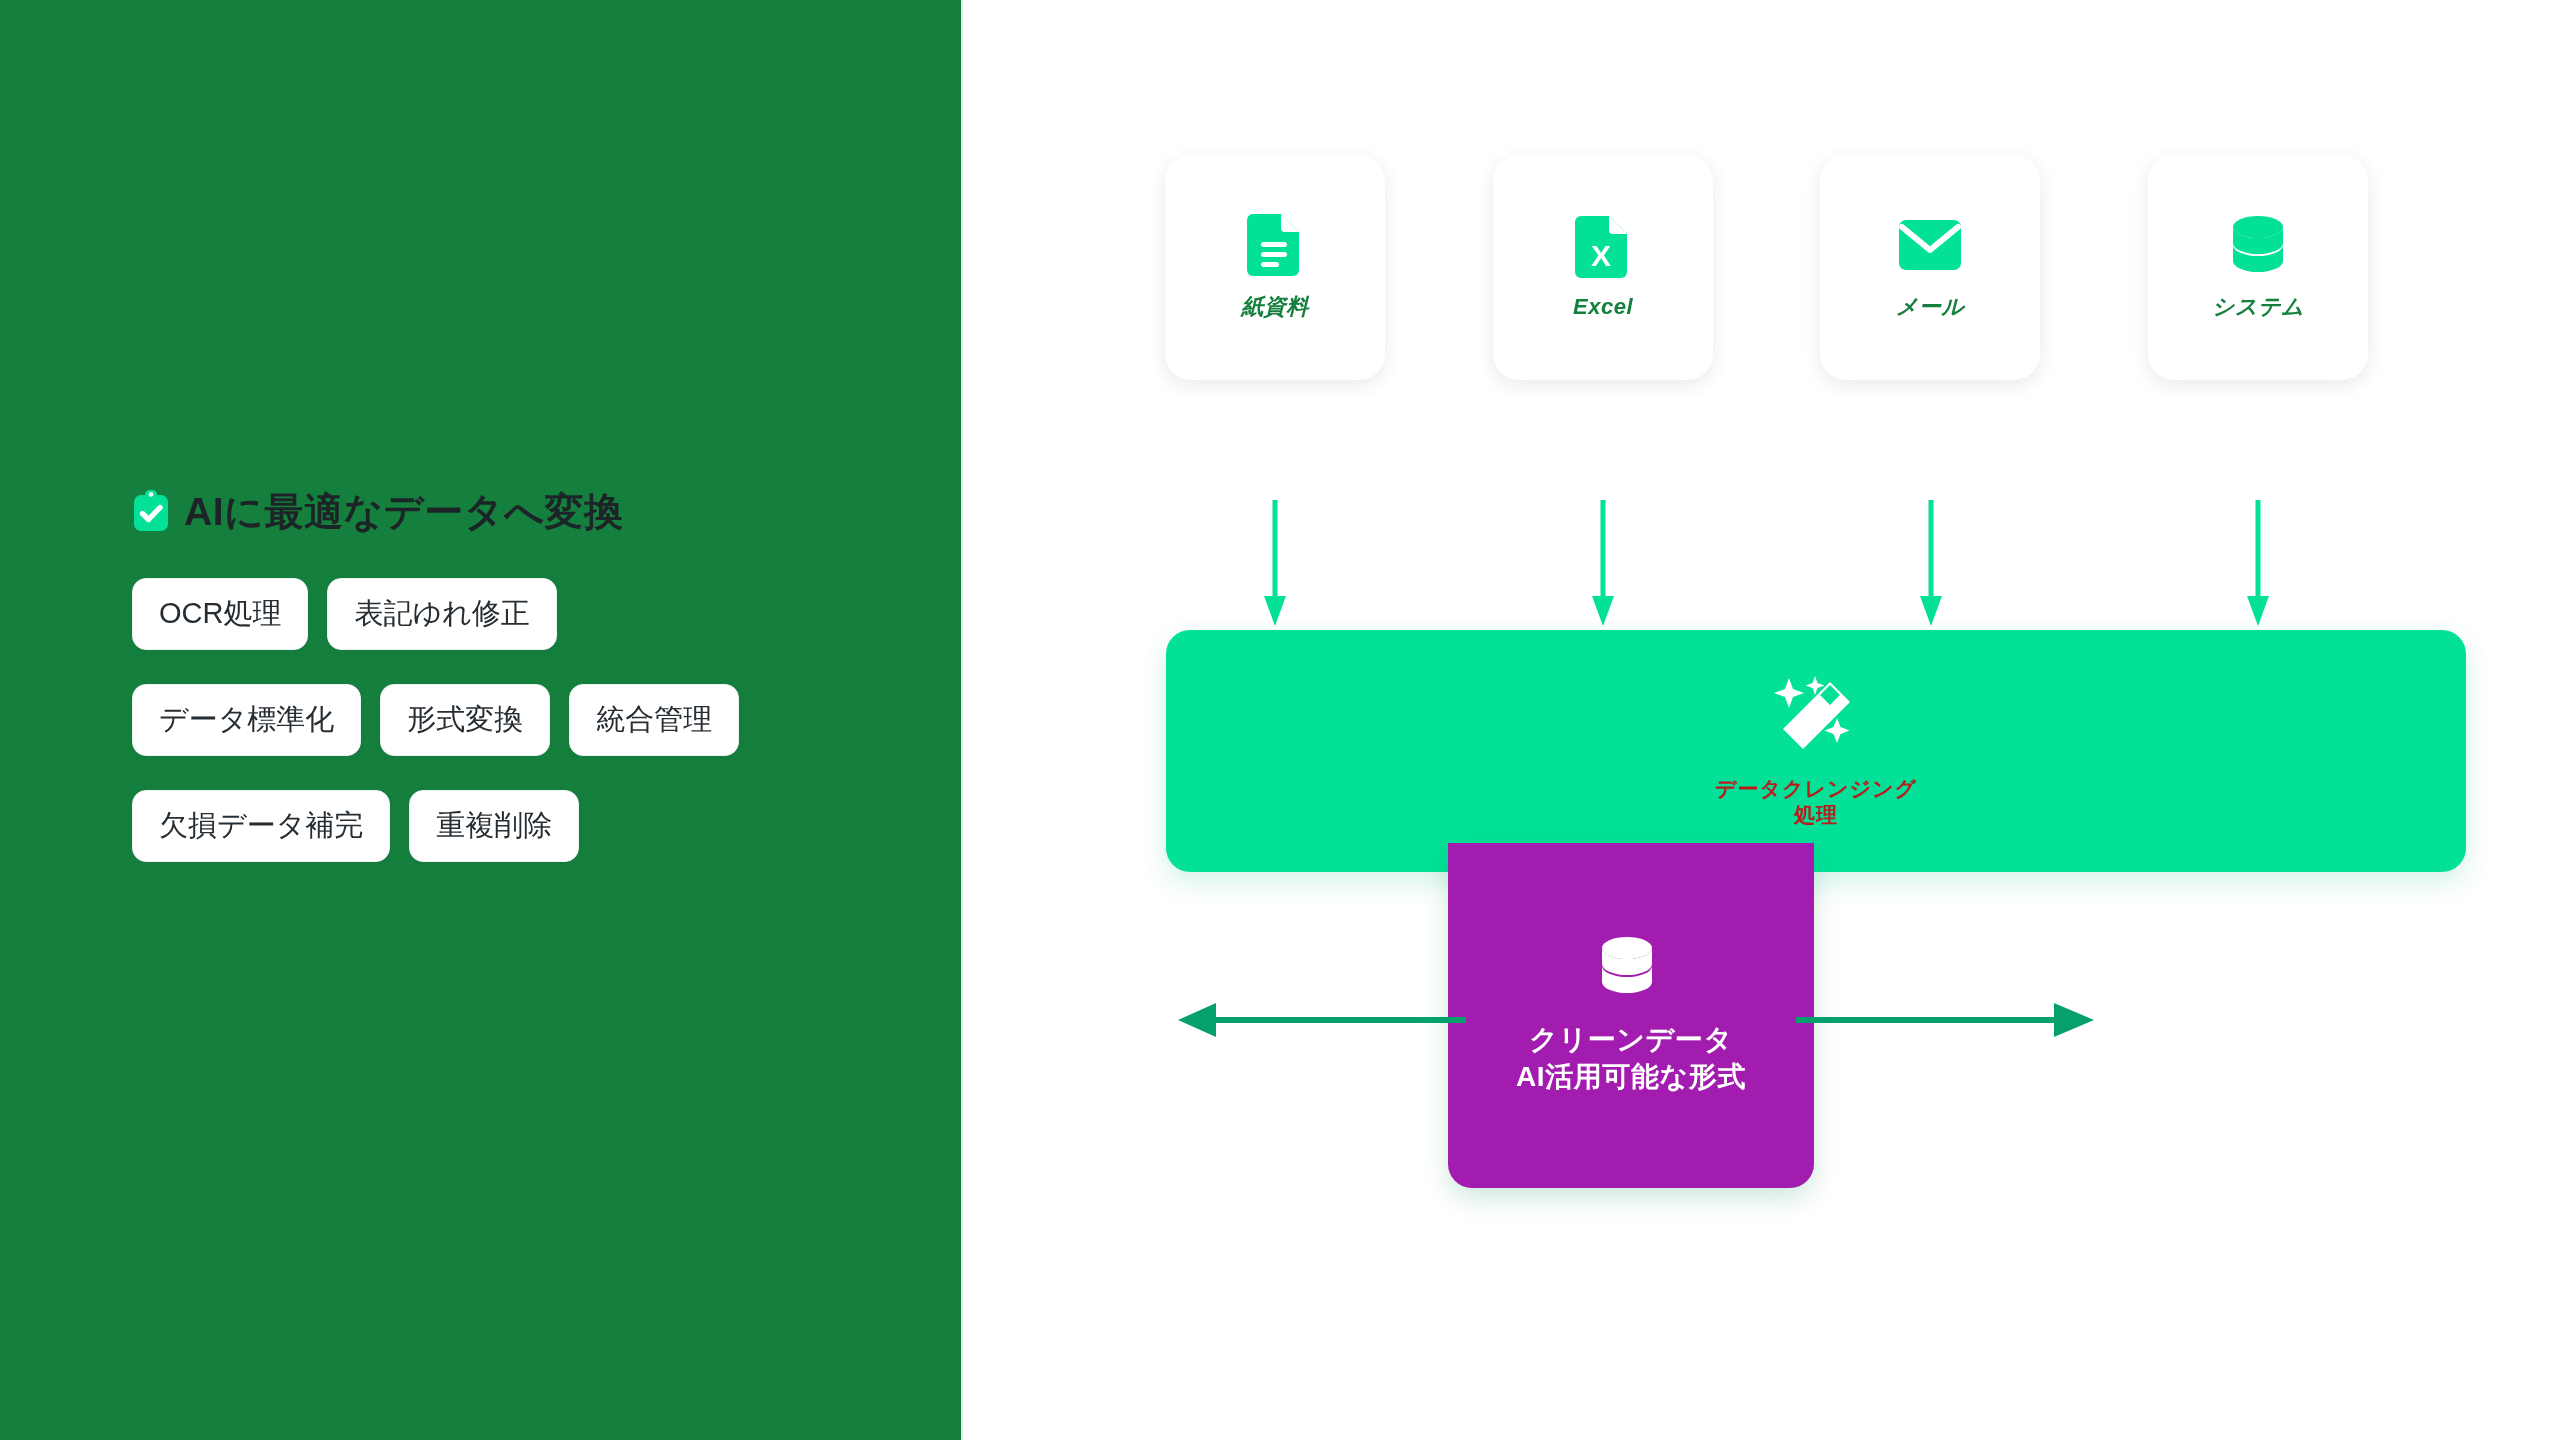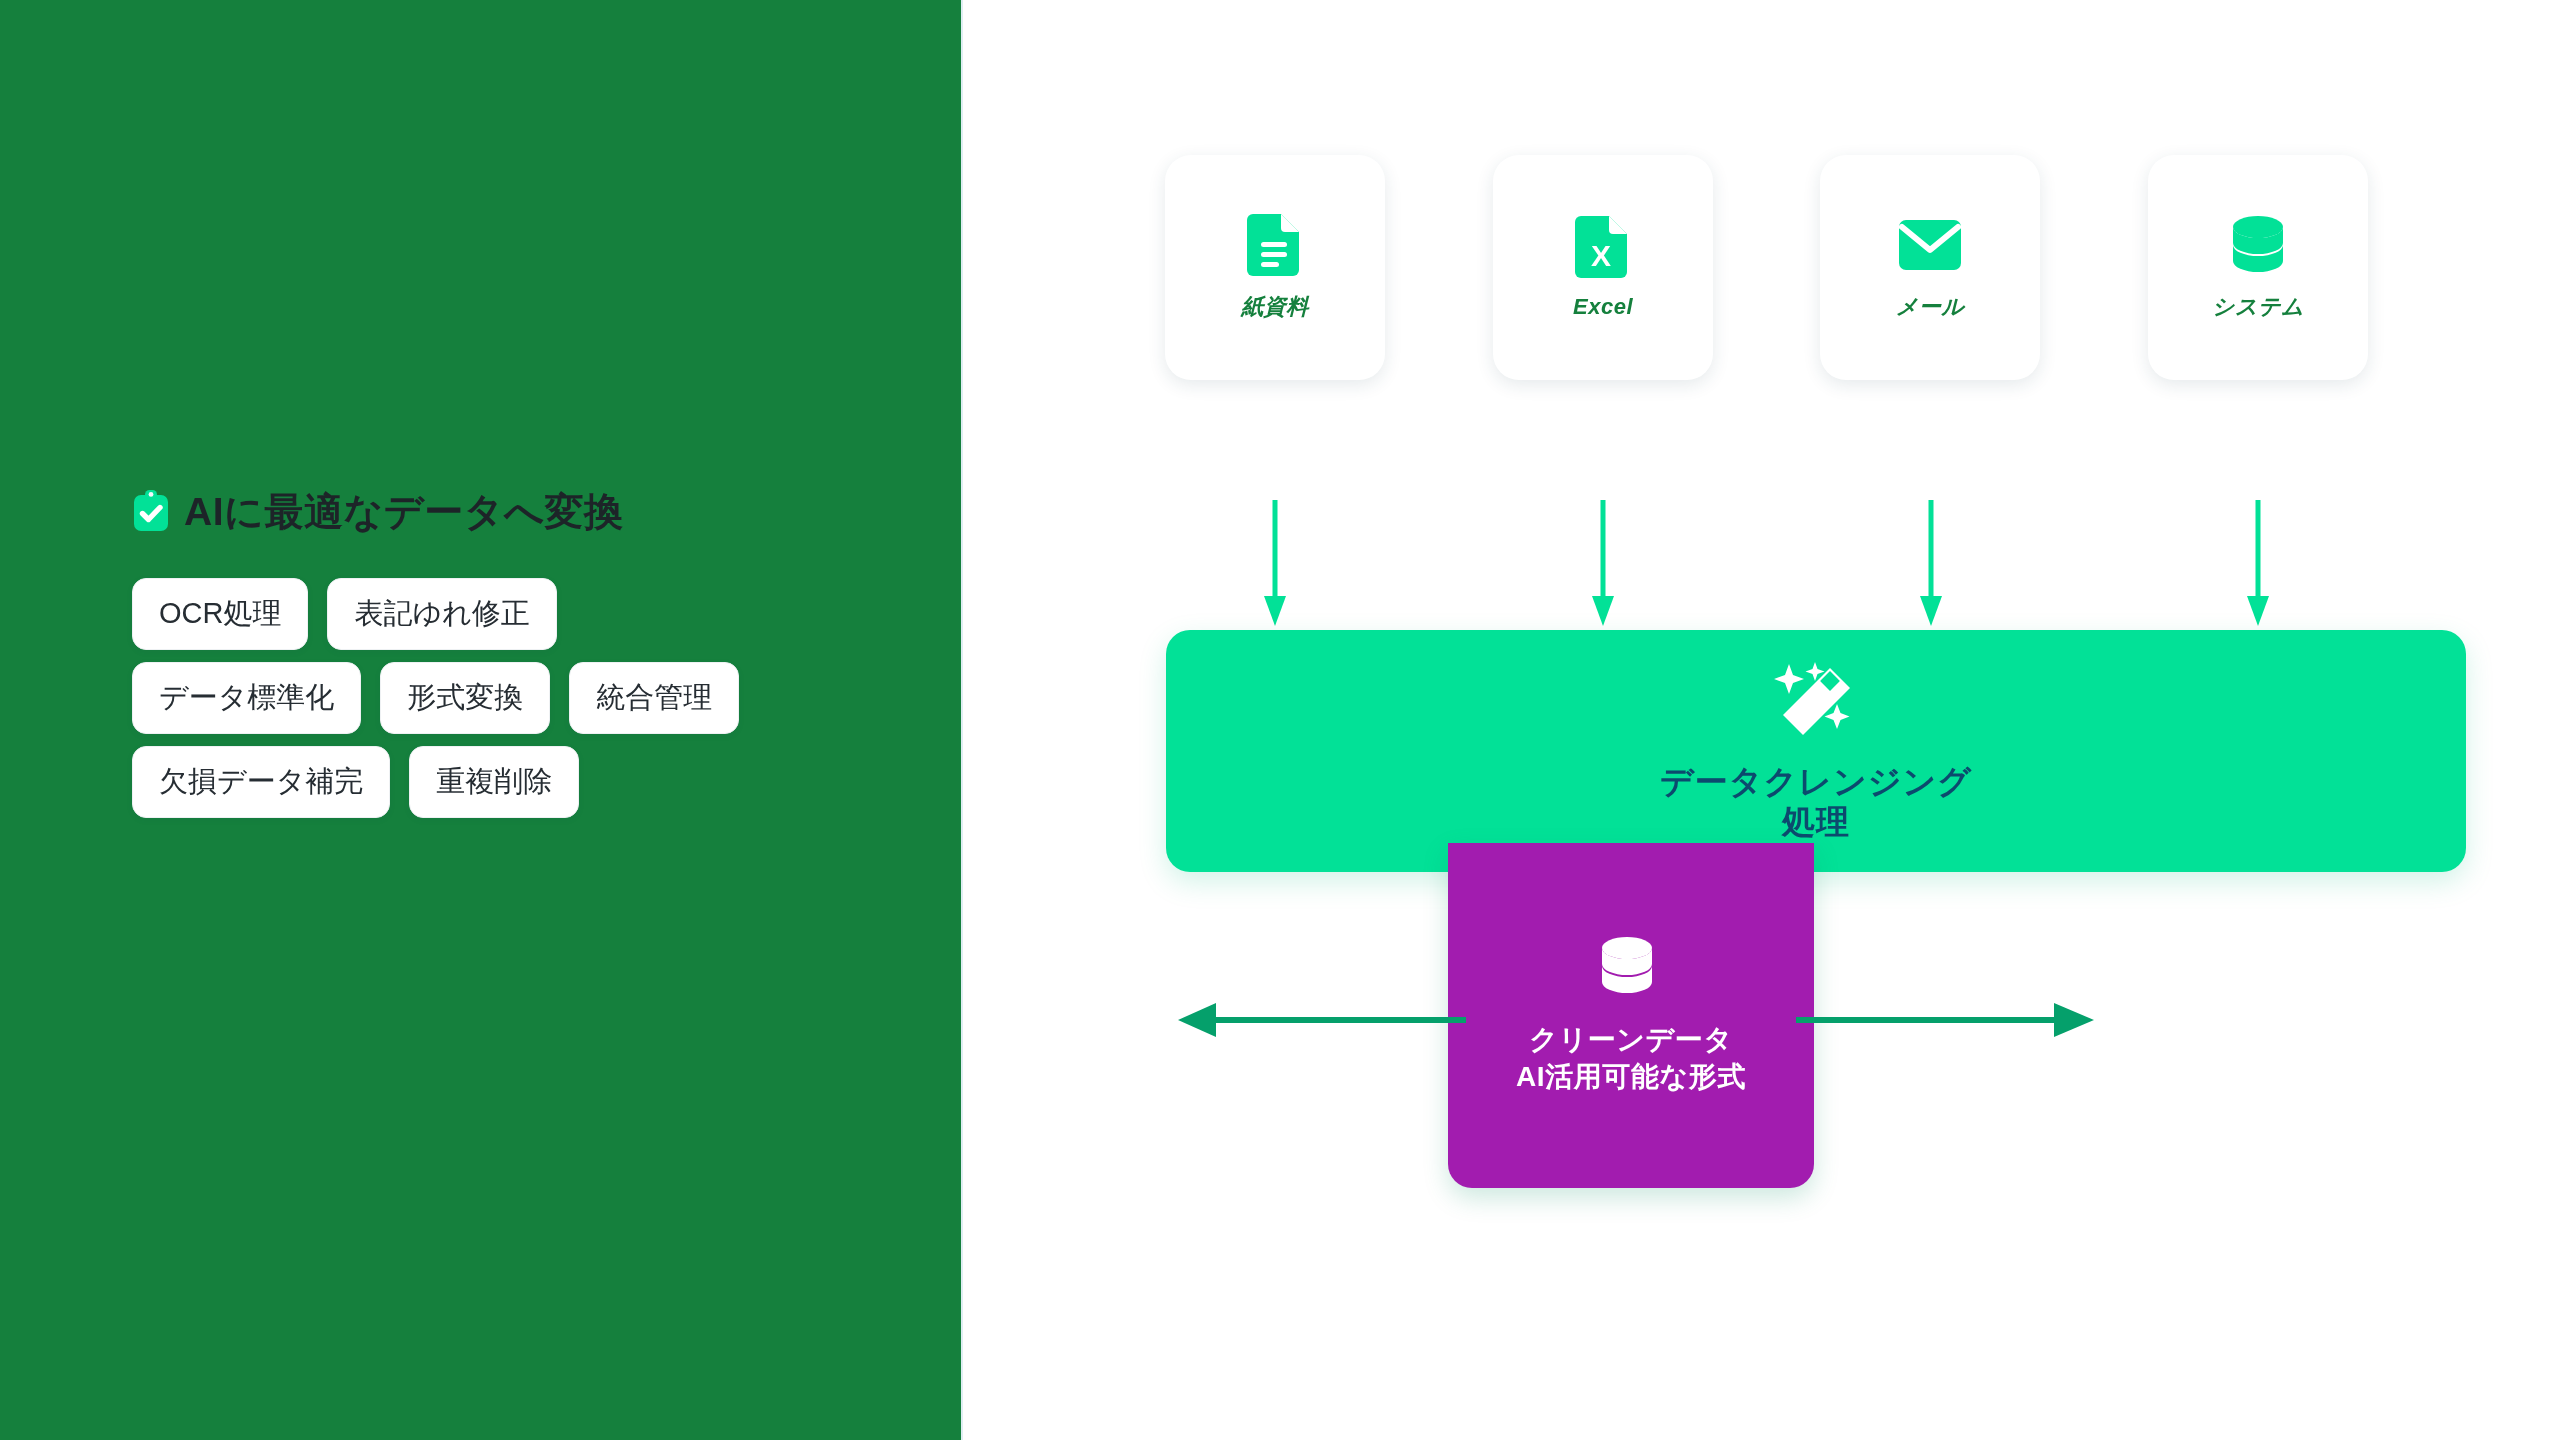--- a/index.html
+++ b/index.html
@@ -57,21 +57,21 @@
     font-weight: 700;
     color: #1d2428;
     letter-spacing: 0.5px;
     white-space: nowrap;
     line-height: 1;
   }
 
   .chip-rows {
     display: flex;
     flex-direction: column;
-    gap: 12px;
+    gap: 34px;
   }
   .chip-row {
     display: flex;
     gap: 19px;
   }
   .chip {
     background: #ffffff;
     border: 1px solid #eef1f3;
     border-radius: 14px;
     box-shadow: 0 2px 6px rgba(26, 60, 80, 0.07);
@@ -149,22 +149,22 @@
     box-sizing: border-box;
   }
   .process-icon {
     width: 86px;
     height: 86px;
     margin-bottom: 16px;
   }
   .process-icon svg { display: block; }
   .process-text {
     text-align: center;
-    color: #0c4a6e;
-    font-size: 33px;
+    color: #b91c1c;
+    font-size: 21px;
     font-weight: 700;
     line-height: 1.22;
     letter-spacing: 1px;
   }
 
   .output-box {
     position: absolute;
     left: 485px;
     top: 843px;
     width: 366px;

